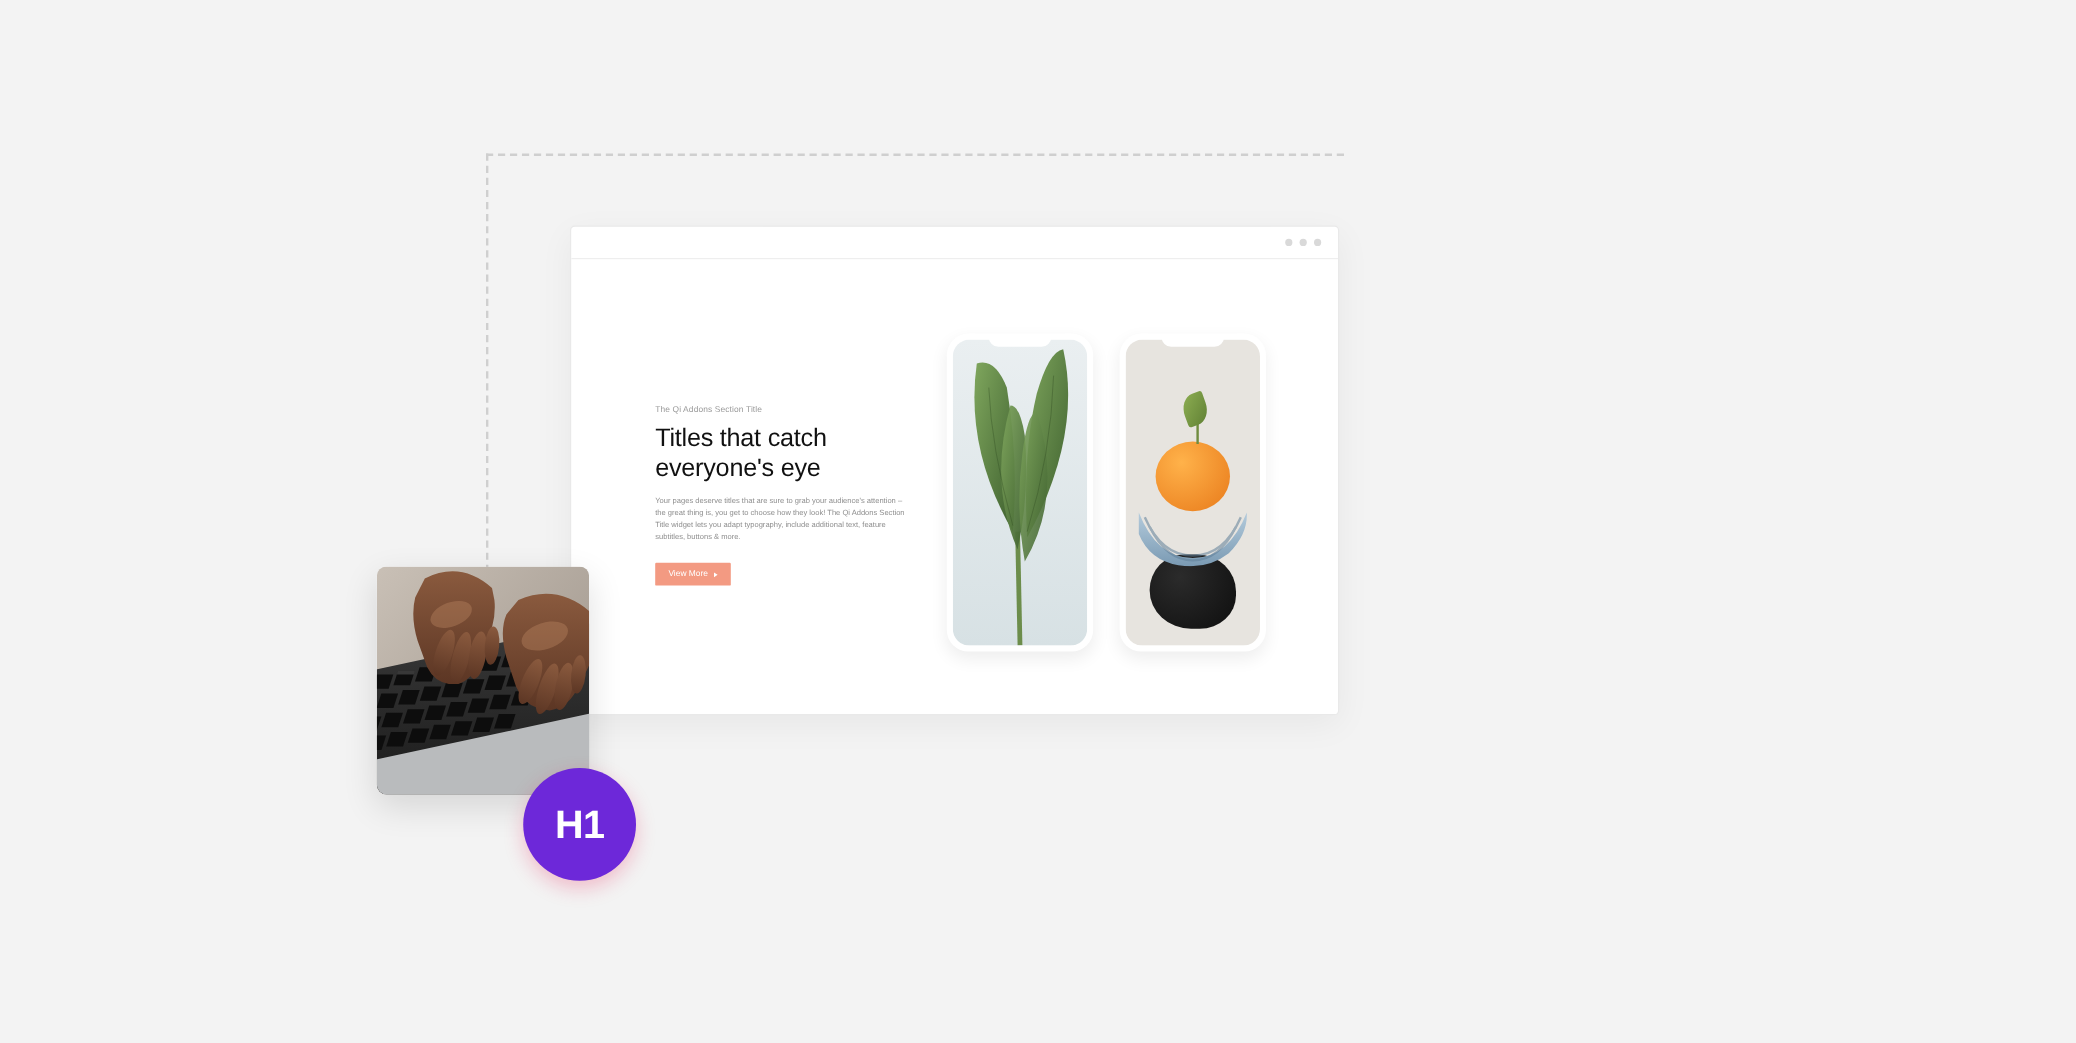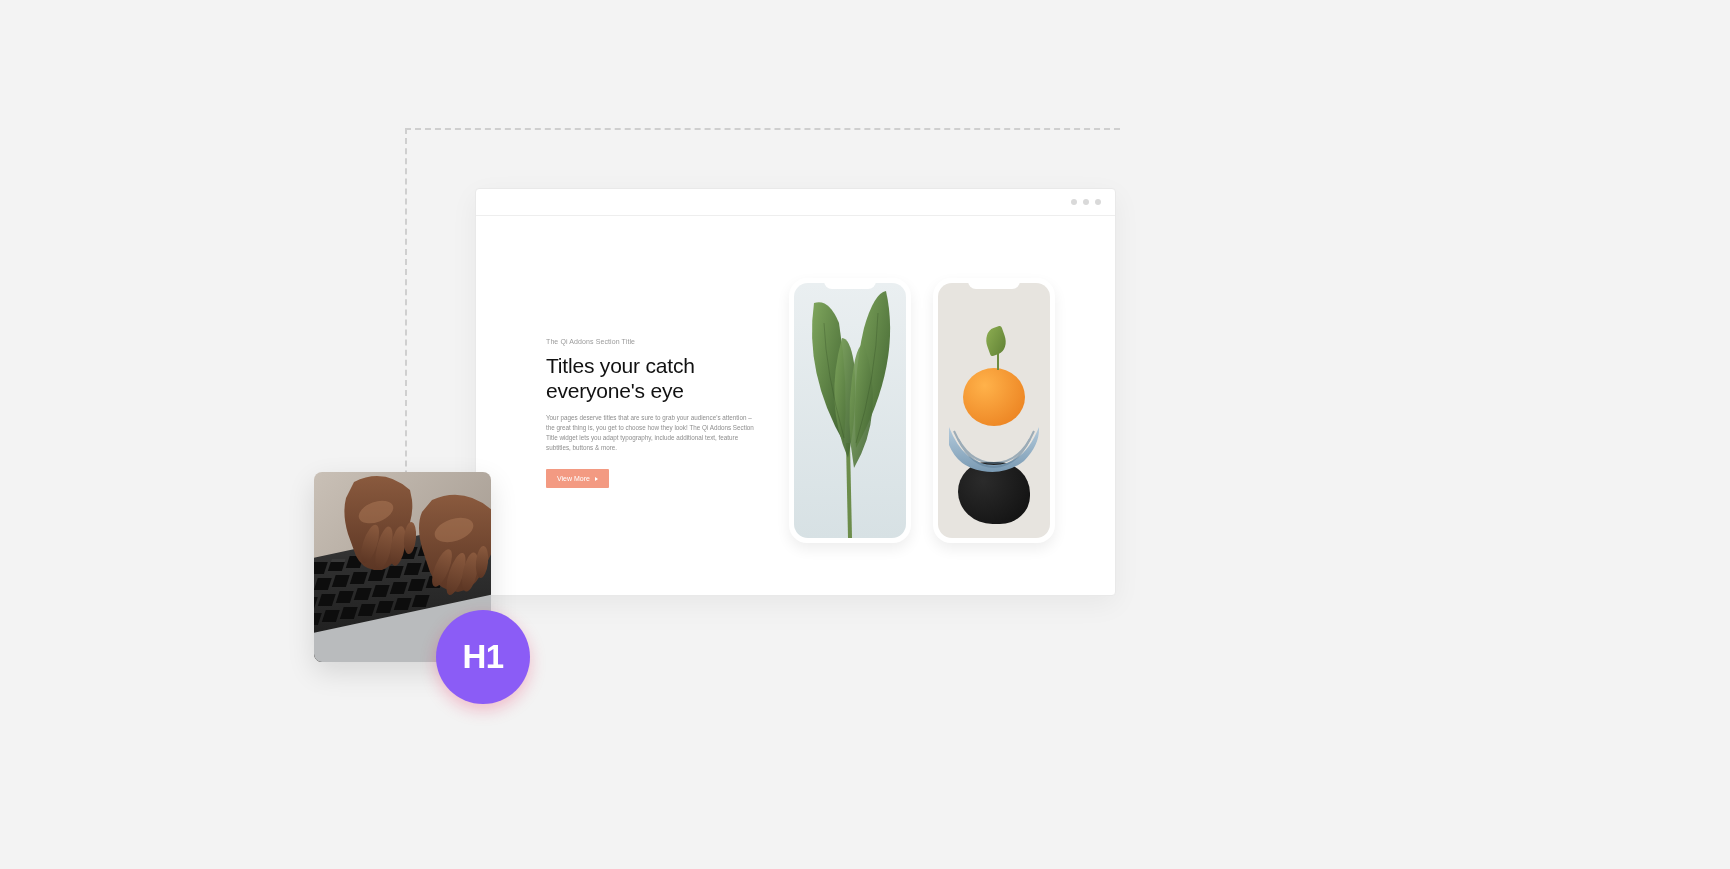--- a/index.html
+++ b/index.html
@@ -218,25 +218,25 @@
     }
     .typing-card svg {
       width: 100%;
       height: 100%;
       display: block;
     }
     
     .h1-badge {
       position: absolute;
       left: 436px;
-      top: 610px;
+      top: 640px;
       width: 94px;
       height: 94px;
       border-radius: 50%;
-      background: #8b5cf6;
+      background: #6d28d9;
       display: flex;
       align-items: center;
       justify-content: center;
       color: #ffffff;
       font-size: 33px;
       font-weight: 700;
       letter-spacing: -0.5px;
       box-shadow: 0 6px 16px rgba(231,25,79,0.25);
     }
   </style>
@@ -247,21 +247,21 @@
 
 <div class="browser-frame">
   <div class="browser-header">
     <div class="window-dot"></div>
     <div class="window-dot"></div>
     <div class="window-dot"></div>
   </div>
   <div class="browser-body">
     <div class="left-col">
       <div class="subtitle">The Qi Addons Section Title</div>
-      <div class="headline">Titles your catch everyone's eye</div>
+      <div class="headline">Titles that catch everyone's eye</div>
       <div class="bodytext">Your pages deserve titles that are sure to grab your audience's attention – the great thing is, you get to choose how they look! The Qi Addons Section Title widget lets you adapt typography, include additional text, feature subtitles, buttons &amp; more.</div>
       <div class="view-more-btn">
         <span>View More</span>
         <span class="chevron-right"></span>
       </div>
     </div>
     <div class="right-col">
       <div class="phone">
         <div class="notch"></div>
         <div class="phone-screen" aria-label="banana-leaf-plant">

